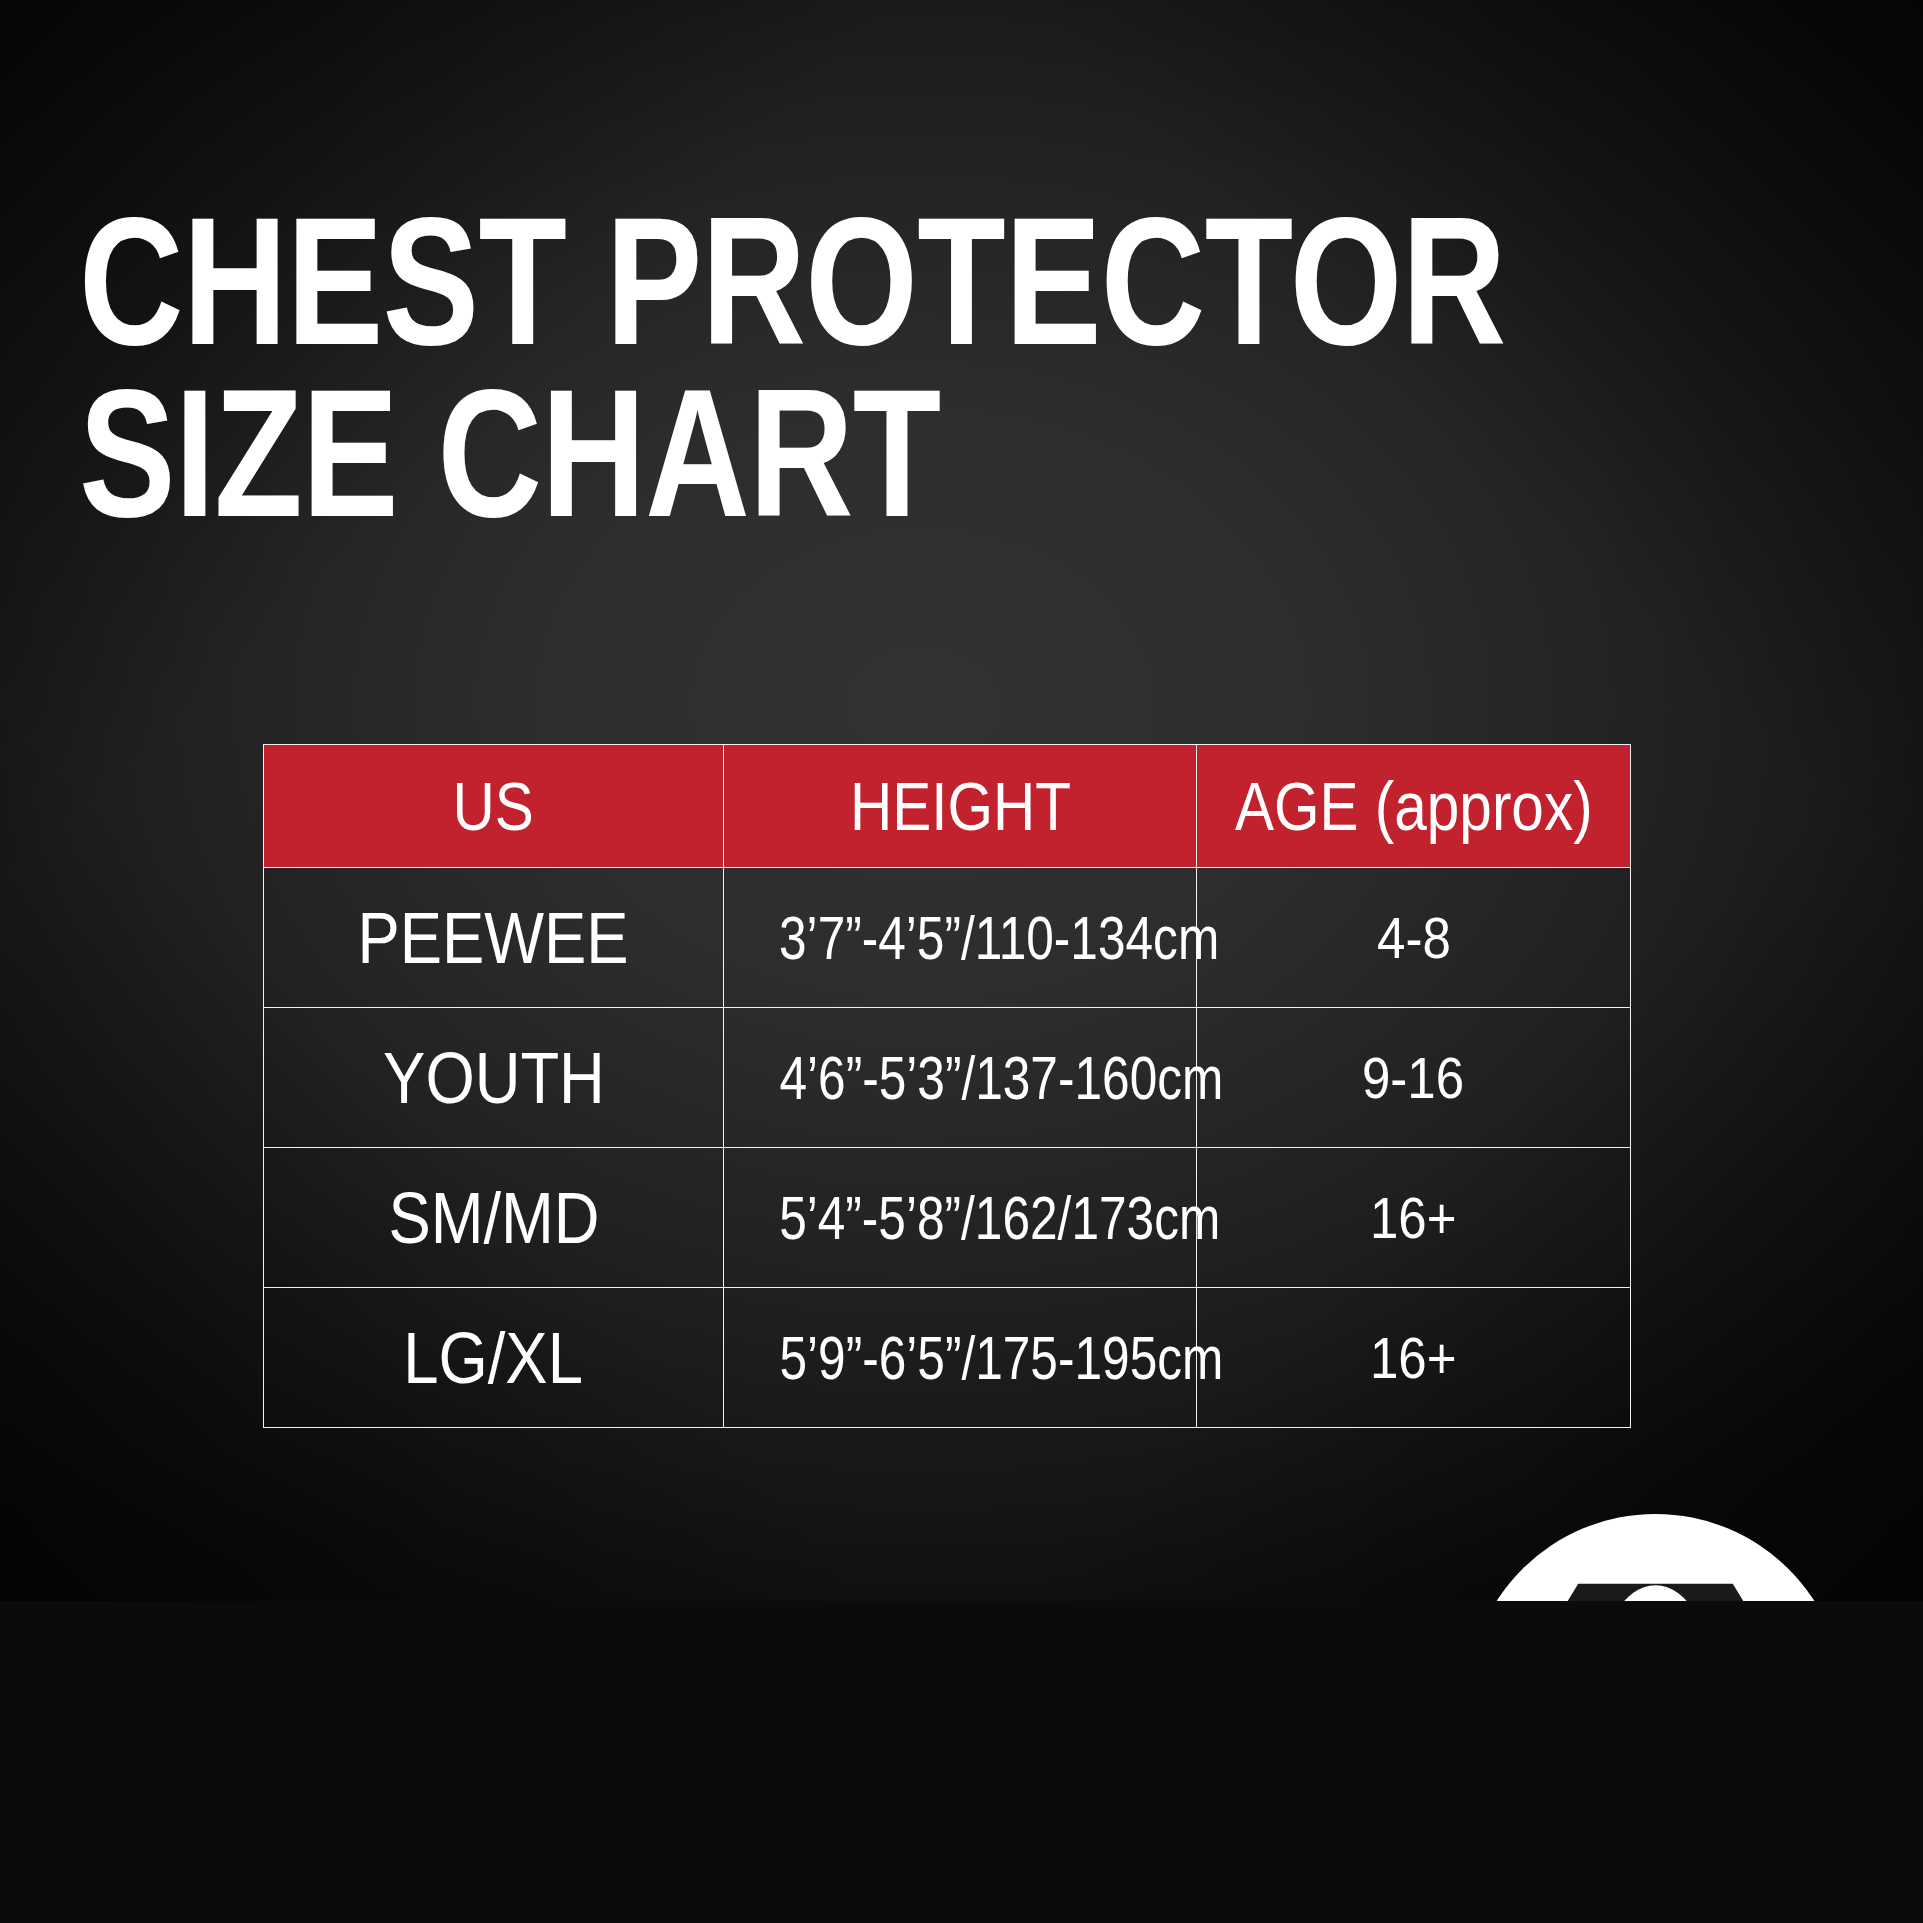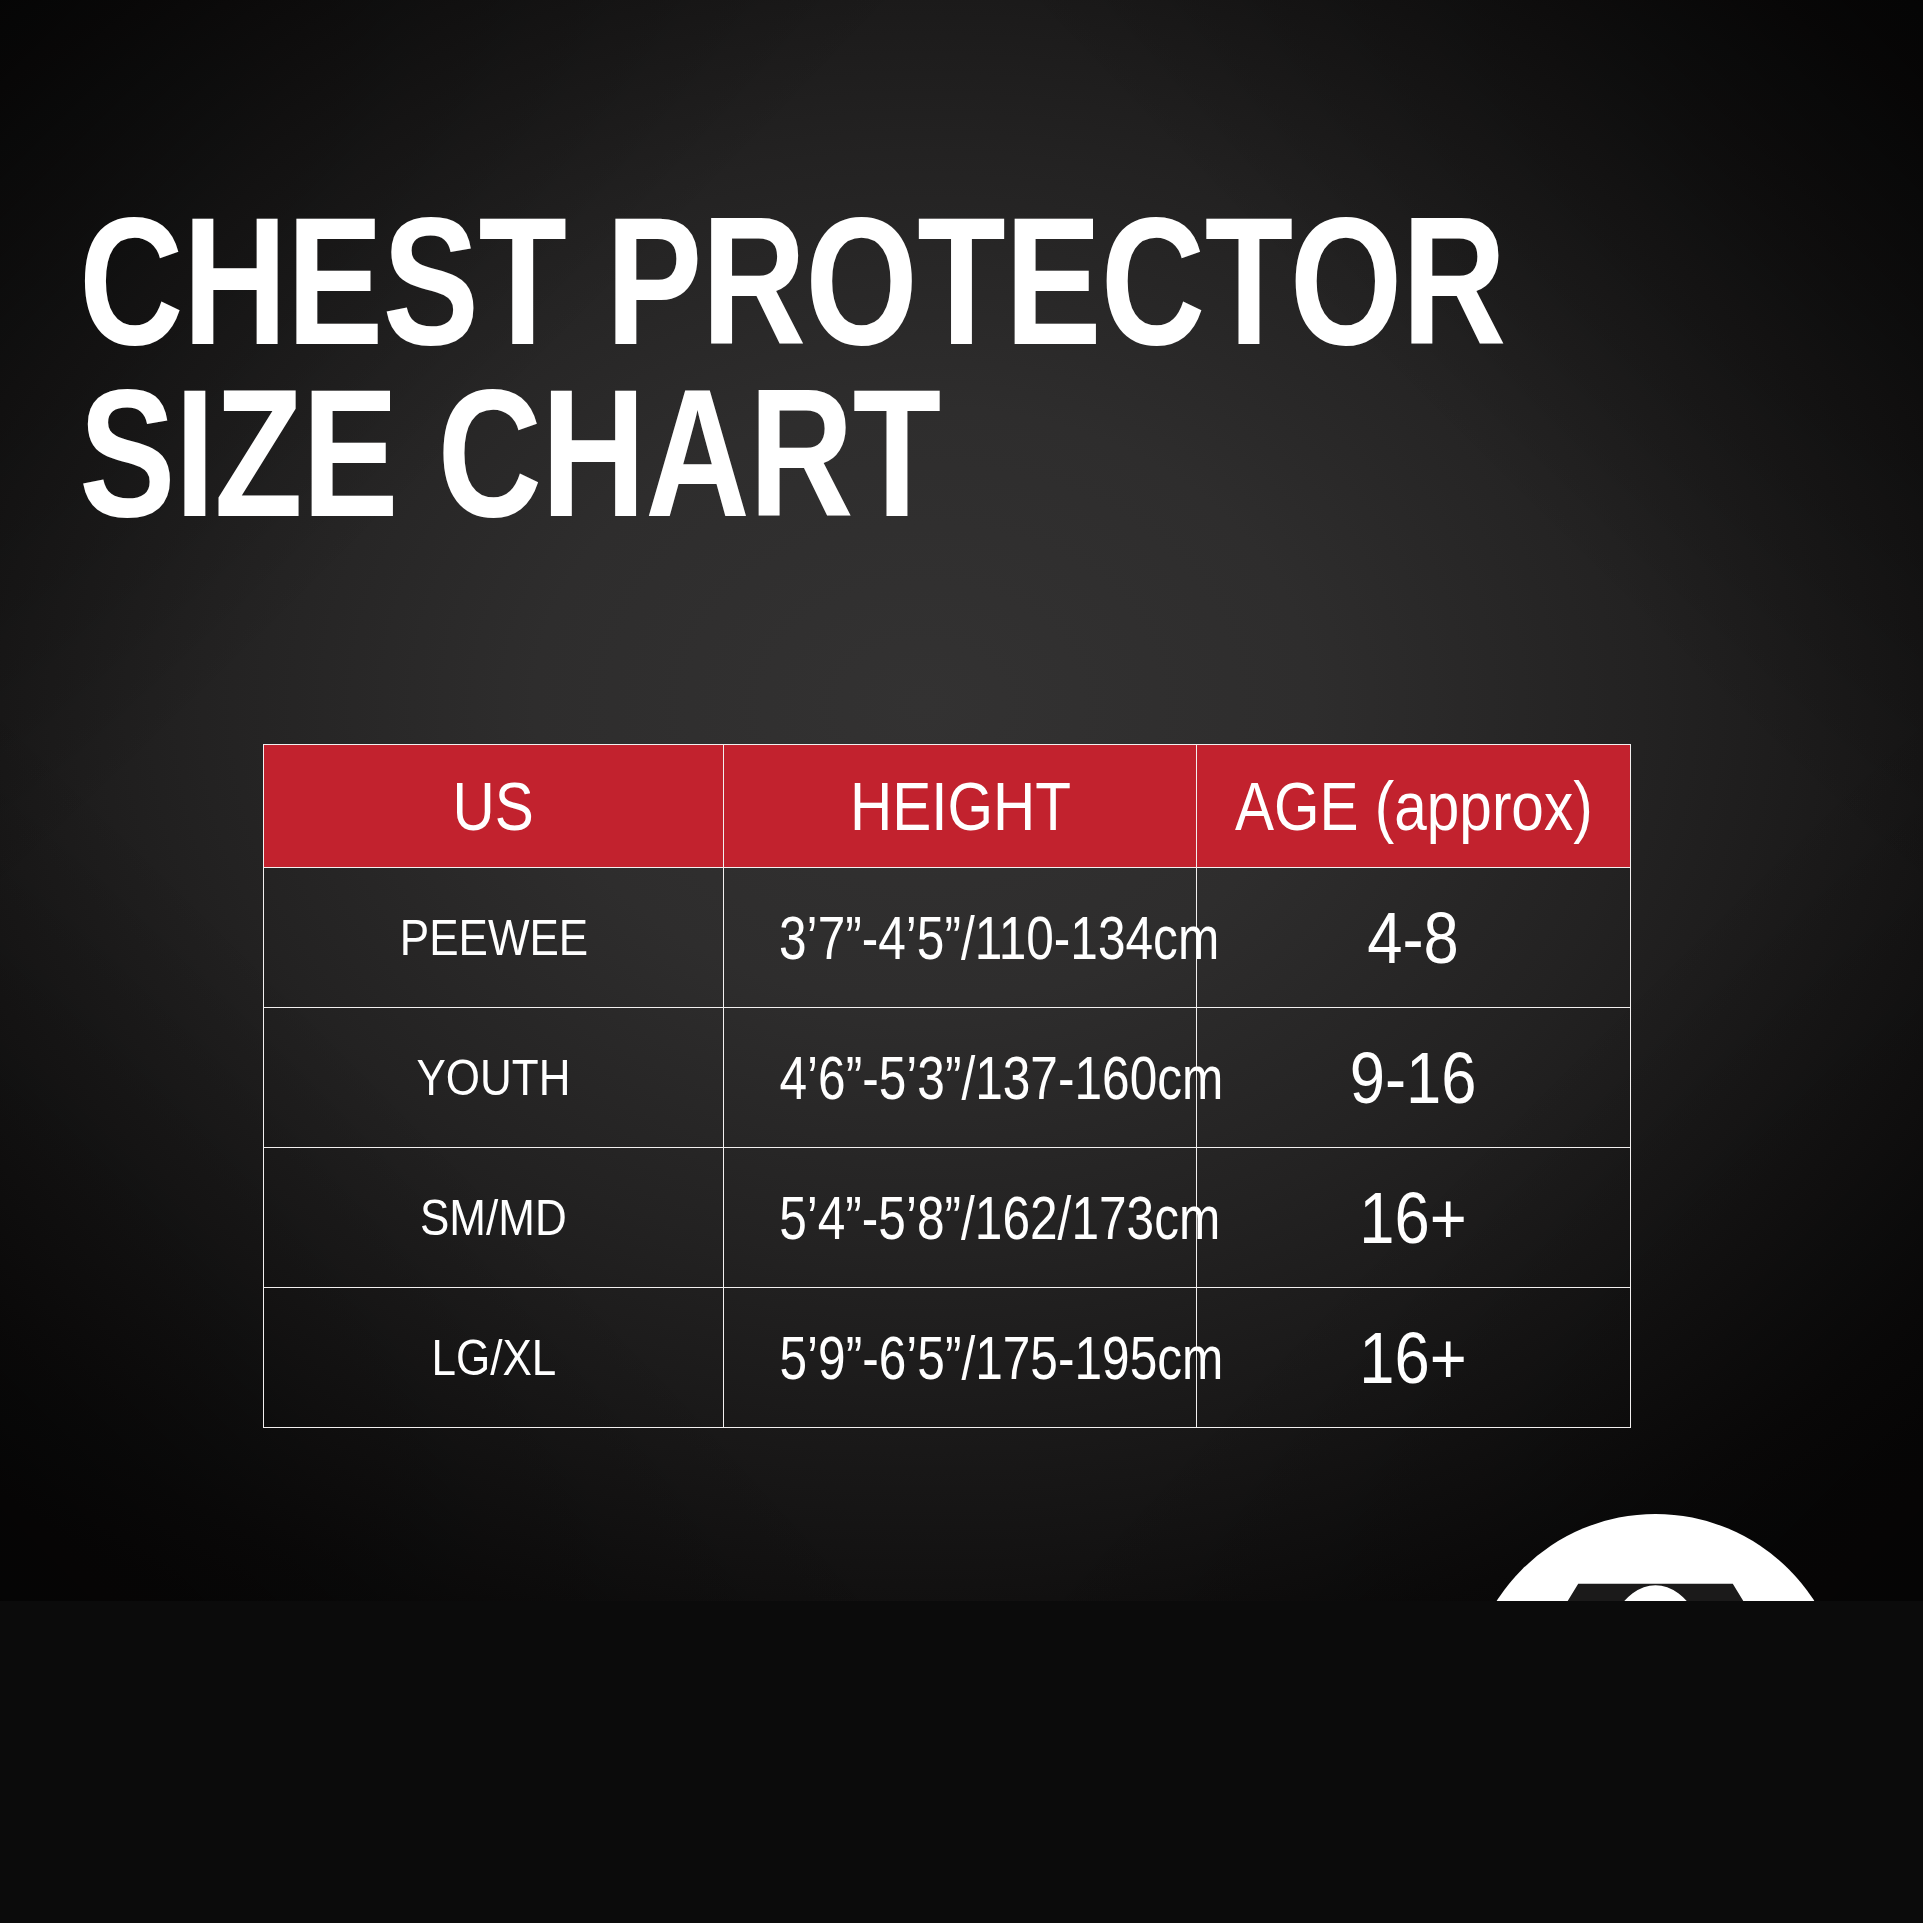--- a/index.html
+++ b/index.html
@@ -99,35 +99,35 @@
   }
   .hdr-txt {
     display: inline-block;
     transform: scaleX(0.86);
   }
 
   tbody tr { background: transparent; }
   tbody td { height: 139px; white-space: nowrap; }
 
   .cell-us {
-    font-size: 50px;
+    font-size: 72px;
     font-weight: 400;
     line-height: 1;
   }
   .cell-us span { display: inline-block; transform: scaleX(0.88); }
 
   .cell-height {
     font-size: 62px;
     font-weight: 400;
     line-height: 1;
   }
   .cell-height span { display: inline-block; transform: scaleX(0.80); }
 
   .cell-age {
-    font-size: 72px;
+    font-size: 58px;
     font-weight: 400;
     line-height: 1;
   }
   .cell-age span { display: inline-block; transform: scaleX(0.88); }
 
   
   #brand-logo {
     position: absolute;
     left: 1467px;
     top: 1514px;

